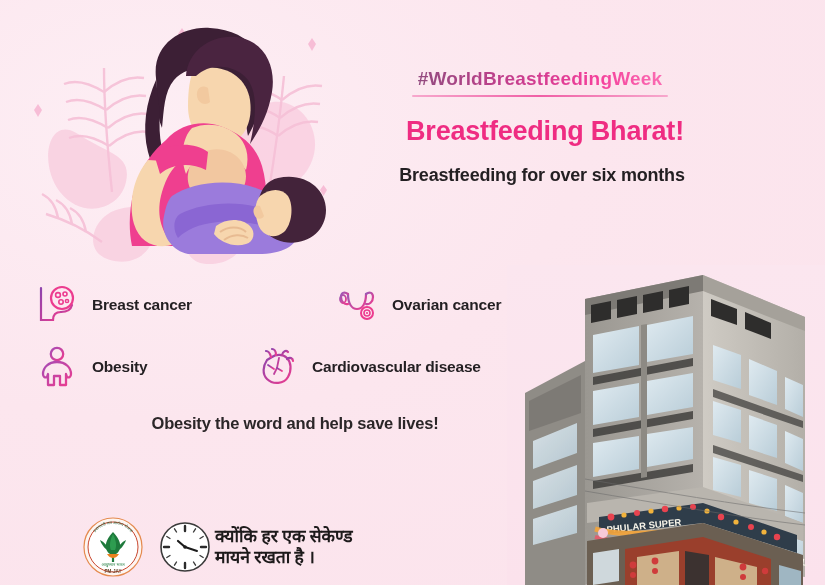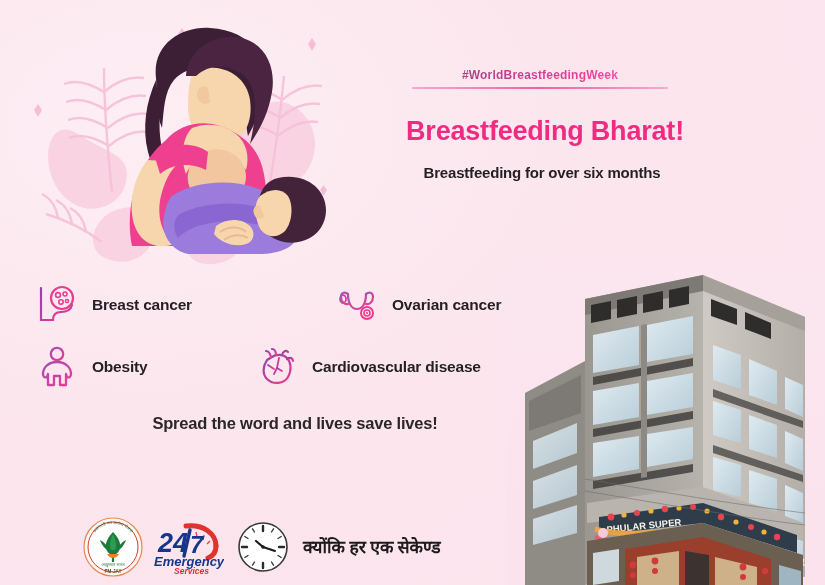--- a/index.html
+++ b/index.html
@@ -20,38 +20,38 @@
   .leaves{position:absolute;left:8px;top:14px;width:330px;height:250px;}
 
   
   .illus{position:absolute;left:60px;top:18px;width:290px;height:240px;}
 
   
   .hashtag-wrap{
     position:absolute;left:412px;top:68px;width:256px;text-align:center;
   }
   .hashtag{
-    font-size:12px;font-weight:700;letter-spacing:.2px;
+    font-size:19px;font-weight:700;letter-spacing:.2px;
     background:linear-gradient(90deg,#8f4c7e 0%,#c93d8e 42%,#f43f9b 72%,#fb6fb4 100%);
     -webkit-background-clip:text;background-clip:text;color:transparent;
     white-space:nowrap;
   }
   .hashtag-rule{
     margin-top:5px;height:2px;width:100%;
     background:linear-gradient(90deg,#f7a8cd,#f05fa6,#f7a8cd);
     border-radius:2px;
   }
   .facts-title{
     position:absolute;left:345px;top:116px;width:400px;text-align:center;
     font-size:27px;font-weight:800;color:#ef2c82;letter-spacing:-.2px;
     white-space:nowrap;
   }
   .lede{
     position:absolute;left:336px;top:163px;width:412px;text-align:center;
-    font-size:15px;font-weight:700;color:#231f22;line-height:1.38;
+    font-size:18px;font-weight:700;color:#231f22;line-height:1.38;
     letter-spacing:-.2px;
   }
 
   
   .facts{position:absolute;left:34px;top:274px;width:520px;}
   .fact-row{display:flex;align-items:center;height:62px;}
   .fact{display:flex;align-items:center;}
   .fact.col1{width:300px;}
   .fact.col2{width:220px;}
   .fact-ico{width:46px;height:46px;flex:0 0 46px;display:block;}
@@ -74,21 +74,21 @@
     padding:9px 22px 10px;border-radius:22px;white-space:nowrap;
   }
 
   
   .footer{position:absolute;left:80px;top:514px;height:66px;display:flex;align-items:center;}
   .f-item{display:flex;align-items:center;}
   .pmjay{width:66px;height:62px;}
   .logo247{width:72px;height:58px;margin-left:6px;}
   .clockwrap{width:54px;height:54px;margin-left:12px;}
   .hindi{
-    margin-left:13px;font-family:"Liberation Serif","DejaVu Serif",serif;
+    margin-left:3px;font-family:"Liberation Serif","DejaVu Serif",serif;
     font-size:17.5px;font-weight:700;color:#1d1a1b;line-height:1.2;white-space:nowrap;
   }
 
   
   .building{
     position:absolute;right:0;bottom:0;width:318px;height:320px;overflow:hidden;
   }
 </style>
 </head>
 <body>
@@ -269,21 +269,21 @@
           <path d="M25 14 L23 24 L20 30" fill="none" stroke="url(#g3)" stroke-width="1.8" stroke-linecap="round"></path>
           <path d="M23 24 L28 27" fill="none" stroke="url(#g3)" stroke-width="1.8" stroke-linecap="round"></path>
           <path d="M14 21 L20 25" fill="none" stroke="url(#g3)" stroke-width="1.8" stroke-linecap="round"></path>
         </svg>
         <span class="fact-label">Cardiovascular disease</span>
       </div>
     </div>
 
   </div>
 
-  <div class="spread">Spread the word and lives save lives!</div>
+  <div class="spread">Obesity the word and help save lives!</div>
 
 
   <div class="footer">
 
     <div class="f-item">
       <svg class="pmjay" viewBox="0 0 66 62">
         <circle cx="33" cy="31" r="29" fill="#fdf6f2" stroke="#e58a4e" stroke-width="1.2"></circle>
         <circle cx="33" cy="31" r="25" fill="#ffffff" stroke="#c9472f" stroke-width="1"></circle>
         <path d="M33 16 C28 21 25 27 26 32 C27 37 31 39 33 39 C35 39 39 37 40 32 C41 27 38 21 33 16 Z" fill="#1e7a3c"></path>
         <path d="M33 18 C30 24 29 30 31 34 L35 34 C37 30 36 24 33 18 Z" fill="#2e9c50"></path>
@@ -293,36 +293,20 @@
         <path d="M27 38 C29 41 31 42 33 42 C35 42 37 41 39 38 Z" fill="#e8821e"></path>
         <text x="33" y="50" text-anchor="middle" font-size="4.2" fill="#1e7a3c" font-family="'Liberation Sans',sans-serif">आयुष्मान भारत</text>
         <text x="33" y="57" text-anchor="middle" font-size="4.6" fill="#6b4a2f" font-weight="bold" font-family="'Liberation Sans',sans-serif">PM-JAY</text>
         <path id="arcTop" d="M10 31 A23 23 0 0 1 56 31" fill="none"></path>
         <text font-size="3.9" fill="#1f5c33" font-family="'Liberation Sans',sans-serif">
           <textPath href="#arcTop" startOffset="50%" text-anchor="middle">प्रधानमंत्री जन आरोग्य योजना</textPath>
         </text>
       </svg>
     </div>
 
-    <div class="f-item">
-      <svg class="logo247" viewBox="0 0 72 58">
-        <path d="M34 8 C52 6 64 16 64 28" fill="none" stroke="#e0322e" stroke-width="5" stroke-linecap="round"></path>
-        <path d="M64 28 C64 34 61 38 56 40" fill="none" stroke="#e0322e" stroke-width="5" stroke-linecap="round"></path>
-        <g stroke="#e0322e" stroke-width="1.4" opacity=".85">
-          <path d="M44 14 L45 19"></path>
-            <path d="M52 17 L51 22"></path>
-            <path d="M58 23 L55 26"></path>
-        </g>
-        <text x="6" y="34" font-size="27" font-weight="bold" font-style="italic" fill="#16368c" font-family="'Liberation Sans',sans-serif">24</text>
-        <path d="M38 12 L32 38" stroke="#16368c" stroke-width="3.4" stroke-linecap="round"></path>
-        <text x="38" y="35" font-size="24" font-weight="bold" font-style="italic" fill="#16368c" font-family="'Liberation Sans',sans-serif">7</text>
-        <text x="2" y="48" font-size="13" font-weight="bold" font-style="italic" fill="#16368c" font-family="'Liberation Sans',sans-serif">Emergency</text>
-        <text x="22" y="56" font-size="8.5" font-weight="bold" font-style="italic" fill="#e0322e" font-family="'Liberation Sans',sans-serif">Services</text>
-      </svg>
-    </div>
 
     <div class="f-item">
       <svg class="clockwrap" viewBox="0 0 54 54">
         <circle cx="27" cy="27" r="24" fill="#ffffff" stroke="#3a3a3a" stroke-width="1.6"></circle>
         <g stroke="#2b2b2b" stroke-width="2.4" stroke-linecap="round">
           <path d="M27 6 L27 11"></path>
             <path d="M27 43 L27 48"></path>
           <path d="M6 27 L11 27"></path>
             <path d="M43 27 L48 27"></path>
         </g>
@@ -337,20 +321,21 @@
             <path d="M16.5 8.8 L18.5 12"></path>
         </g>
         <path d="M27 27 L20 21" stroke="#1c1c1c" stroke-width="2.2" stroke-linecap="round"></path>
         <path d="M27 27 L39 31" stroke="#1c1c1c" stroke-width="2" stroke-linecap="round"></path>
         <circle cx="27" cy="27" r="1.8" fill="#1c1c1c"></circle>
       </svg>
     </div>
 
     <div class="hindi">
       <div>क्योंकि हर एक सेकेण्ड</div>
+      <div>मायने रखता है ।</div>
     </div>
 
   </div>
 
   <svg class="building" viewBox="0 0 318 320">
     <defs>
       <linearGradient id="sky" x1="0" y1="0" x2="0" y2="1">
         <stop offset="0" stop-color="#fbe6ef"></stop>
           <stop offset="1" stop-color="#fbe2ec"></stop>
       </linearGradient>

